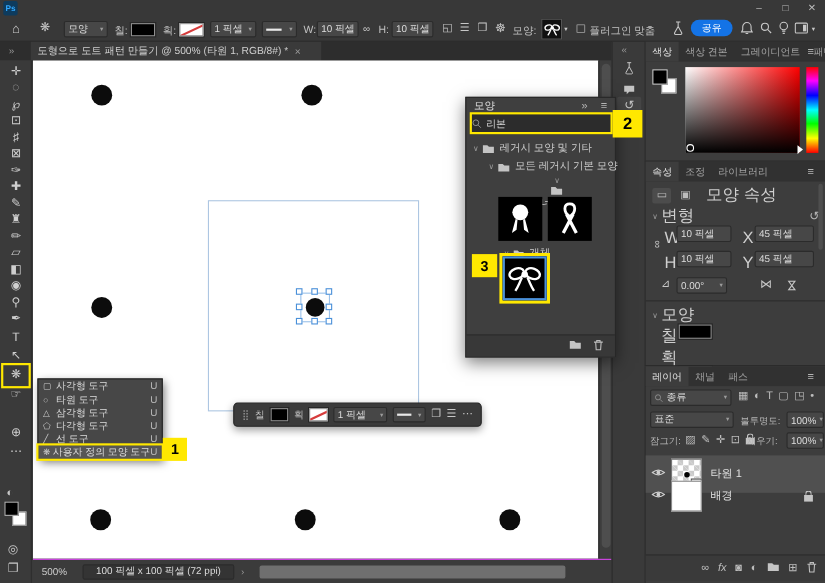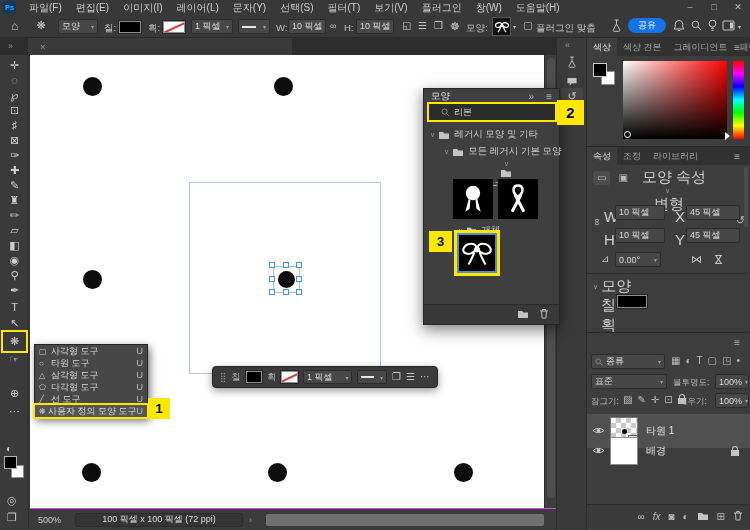--- a/index.html
+++ b/index.html
@@ -90,33 +90,20 @@
            background-size:10px 10px;background-position:0 0,5px 5px;background-color:#fff;}
   .divider-h{position:absolute;left:586px;width:164px;height:1px;background:#282828;}
 </style>
 </head>
 <body>
 
 <div id="app">
 
   <div class="titlebar">
     <div class="ps-logo">Ps</div>
-    <div id="menu-items" class="row">
-        <span class="menu-item">파일(F)</span>
-        <span class="menu-item">편집(E)</span>
-        <span class="menu-item">이미지(I)</span>
-        <span class="menu-item">레이어(L)</span>
-        <span class="menu-item">문자(Y)</span>
-        <span class="menu-item">선택(S)</span>
-        <span class="menu-item">필터(T)</span>
-        <span class="menu-item">보기(V)</span>
-        <span class="menu-item">플러그인</span>
-        <span class="menu-item">창(W)</span>
-        <span class="menu-item">도움말(H)</span>
-      </div>
     <div class="win-controls">
       <span class="win-btn">–</span>
       <span class="win-btn">□</span>
       <span class="win-btn">✕</span>
     </div>
   </div>
 
   <div class="optionsbar">
     <span class="abs icon" style="left:11px;top:5px;font-size:12px;">⌂</span>
     <span class="abs icon" style="left:32px;top:5px;font-size:11px;width:18px;">❋</span>
@@ -179,20 +166,21 @@
     <span class="abs" style="left:722px;top:5px;"><svg width="13" height="11" viewBox="0 0 13 11">
           <rect x="1" y="1" width="11" height="9" rx="1" fill="none" stroke="#c7c7c7"></rect>
           <rect x="8" y="2.5" width="3" height="6" fill="#c7c7c7"></rect>
         </svg></span>
     <span class="abs icon" style="left:738px;top:9px;font-size:6px;">▾</span>
   </div>
 
   <div class="tabbar">
     <span class="abs icon" style="left:8px;top:4px;font-size:9px;color:#9a9a9a;">»</span>
     <div class="doctab">
+      <span style="overflow:hidden;text-overflow:ellipsis;">도형으로 도트 패턴 만들기 @ 500% (타원 1, RGB/8#) *</span>
       <span style="margin-left:6px;color:#9a9a9a;">×</span>
     </div>
   </div>
 
   <div class="toolbar">
     <div id="tool-column">
         <div class="tool-btn" style="top: 3px;">✛</div>
         <div class="tool-btn" style="top: 18px;">◌</div>
         <div class="tool-btn" style="top: 33px;">℘</div>
         <div class="tool-btn" style="top: 48px;">⊡</div>
@@ -245,21 +233,21 @@
         <div class="handle" style="left: 266px; top: 234px;"></div>
       </div>
   </div>
 
   <div class="vscroll">
       <div class="vthumb"></div>
     </div>
 
   <div class="statusbar">
     <span style="margin-left:8px;color:#cfcfcf;">500%</span>
-    <div class="field" style="margin-left:14px;width:168px;height:14px;background:#343434;justify-content:center;">
+    <div class="field" style="margin-left:14px;width:138px;height:14px;background:#343434;justify-content:center;">
         <span>100 픽셀 x 100 픽셀 (72 ppi)</span>
       </div>
     <span style="margin-left:6px;color:#9a9a9a;">›</span>
     <div style="margin-left:14px;width:278px;height:12px;background:#6f6f6f;border-radius:2px;"></div>
   </div>
 
   <div class="ctxbar">
     <span class="icon" style="font-size:9px;color:#8f8f8f;">⣿</span>
     <span style="color:#bdbdbd;">칠</span>
     <span class="sw-frame" style="width:17px;height:12px;background:#000;display:inline-block;"></span>
@@ -309,21 +297,21 @@
       </div>
     </div>
   <div class="cal" style="left:148px;top:398px;width:22px;height:21px;font-size:13px;">1</div>
 
   <div class="shapes-panel">
     <div class="row" style="height:15px;padding:0 7px;">
       <span style="font-size:9.5px;color:#e0e0e0;">모양</span>
       <span class="menu-glyph" style="padding-right:12px;">»</span>
       <span style="color:#b5b5b5;font-size:10px;">≡</span>
     </div>
-    <div class="abs row" style="left:3px;top:13px;width:130px;height:20px;border:2px solid #ffe800;background:#2c2c2c;padding:0 12px;gap:4px;">
+    <div class="abs row" style="left:3px;top:13px;width:130px;height:20px;border:2px solid #ffe800;background:#2c2c2c;padding:0 0;gap:4px;">
       <svg width="9" height="9" viewBox="0 0 11 11">
           <circle cx="4.4" cy="4.4" r="3.2" fill="none" stroke="#9a9a9a"></circle>
           <path d="M7 7l3 3" stroke="#9a9a9a"></path>
         </svg>
       <span style="font-size:9px;color:#ddd;">리본</span>
     </div>
     <div class="abs" id="shape-tree" style="left:6px;top:37px;width:128px;">
         <div class="tree-row" style="padding-left: 0px;">
           <span class="chev">∨</span>
           <span style="margin-right:4px;display:inline-flex;">
@@ -435,21 +423,21 @@
         <span class="tab active">속성</span>
         <span class="tab">조정</span>
         <span class="tab">라이브러리</span>
       </div>
     <span class="abs menu-glyph" style="right:4px;top:4px;">≡</span>
     <div class="abs row" style="left:6px;top:21px;gap:4px;">
       <span class="mini-icon" style="background:#4c4c4c;padding:2px 4px;border-radius:2px;">▭</span>
       <span class="mini-icon" style="padding:2px 4px;">▣</span>
       <span class="sec-label" style="margin-left:6px;">모양 속성</span>
     </div>
-    <div class="abs row" style="left:6px;top:40px;width:152px;flex-direction:column;">
+    <div class="abs row" style="left:6px;top:40px;width:152px;">
       <span class="chev">∨</span>
         <span class="sec-label">변형</span>
       <span class="menu-glyph" style="font-size:11px;padding-right:0;">↺</span>
     </div>
     <span class="abs icon" style="left:6px;top:70px;font-size:10px;transform:rotate(90deg);">∞</span>
     <span class="abs sec-label" style="left:17px;top:61px;">W</span>
     <div class="abs field" style="left:28px;top:58px;width:50px;height:15px;">
         <span>10 픽셀</span>
       </div>
     <span class="abs sec-label" style="left:88px;top:61px;">X</span>
@@ -478,20 +466,25 @@
     <span class="abs sec-label" style="left:14px;top:149px;"></span>
     <span class="abs sec-label" style="left:14px;top:149px;">칠</span>
     <div class="abs sw-frame" style="left:30px;top:148px;width:30px;height:13px;background:#000;"></div>
     <span class="abs sec-label" style="left:14px;top:169px;">획</span>
     <div class="abs sw-frame slash" style="left:30px;top:168px;width:30px;height:13px;"></div>
     <div class="abs" style="right:2px;top:20px;width:4px;height:60px;background:#4e4e4e;border-radius:2px;"></div>
   </div>
   <div class="divider-h" style="top:332px;"></div>
 
   <div class="panel" style="top:333px;height:197px;">
+    <div class="tabstrip">
+        <span class="tab active">레이어</span>
+        <span class="tab">채널</span>
+        <span class="tab">패스</span>
+      </div>
     <span class="abs menu-glyph" style="right:4px;top:4px;">≡</span>
     <div class="abs field dd" style="left:4px;top:21px;width:74px;height:15px;gap:3px;">
       <svg width="8" height="8" viewBox="0 0 11 11">
           <circle cx="4.4" cy="4.4" r="3.2" fill="none" stroke="#9a9a9a"></circle>
           <path d="M7 7l3 3" stroke="#9a9a9a"></path>
         </svg>
       <span>종류</span>
     </div>
     <div class="abs iconrow" style="left:84px;top:23px;gap:5px;">
         <span class="mini-icon">▦</span>

